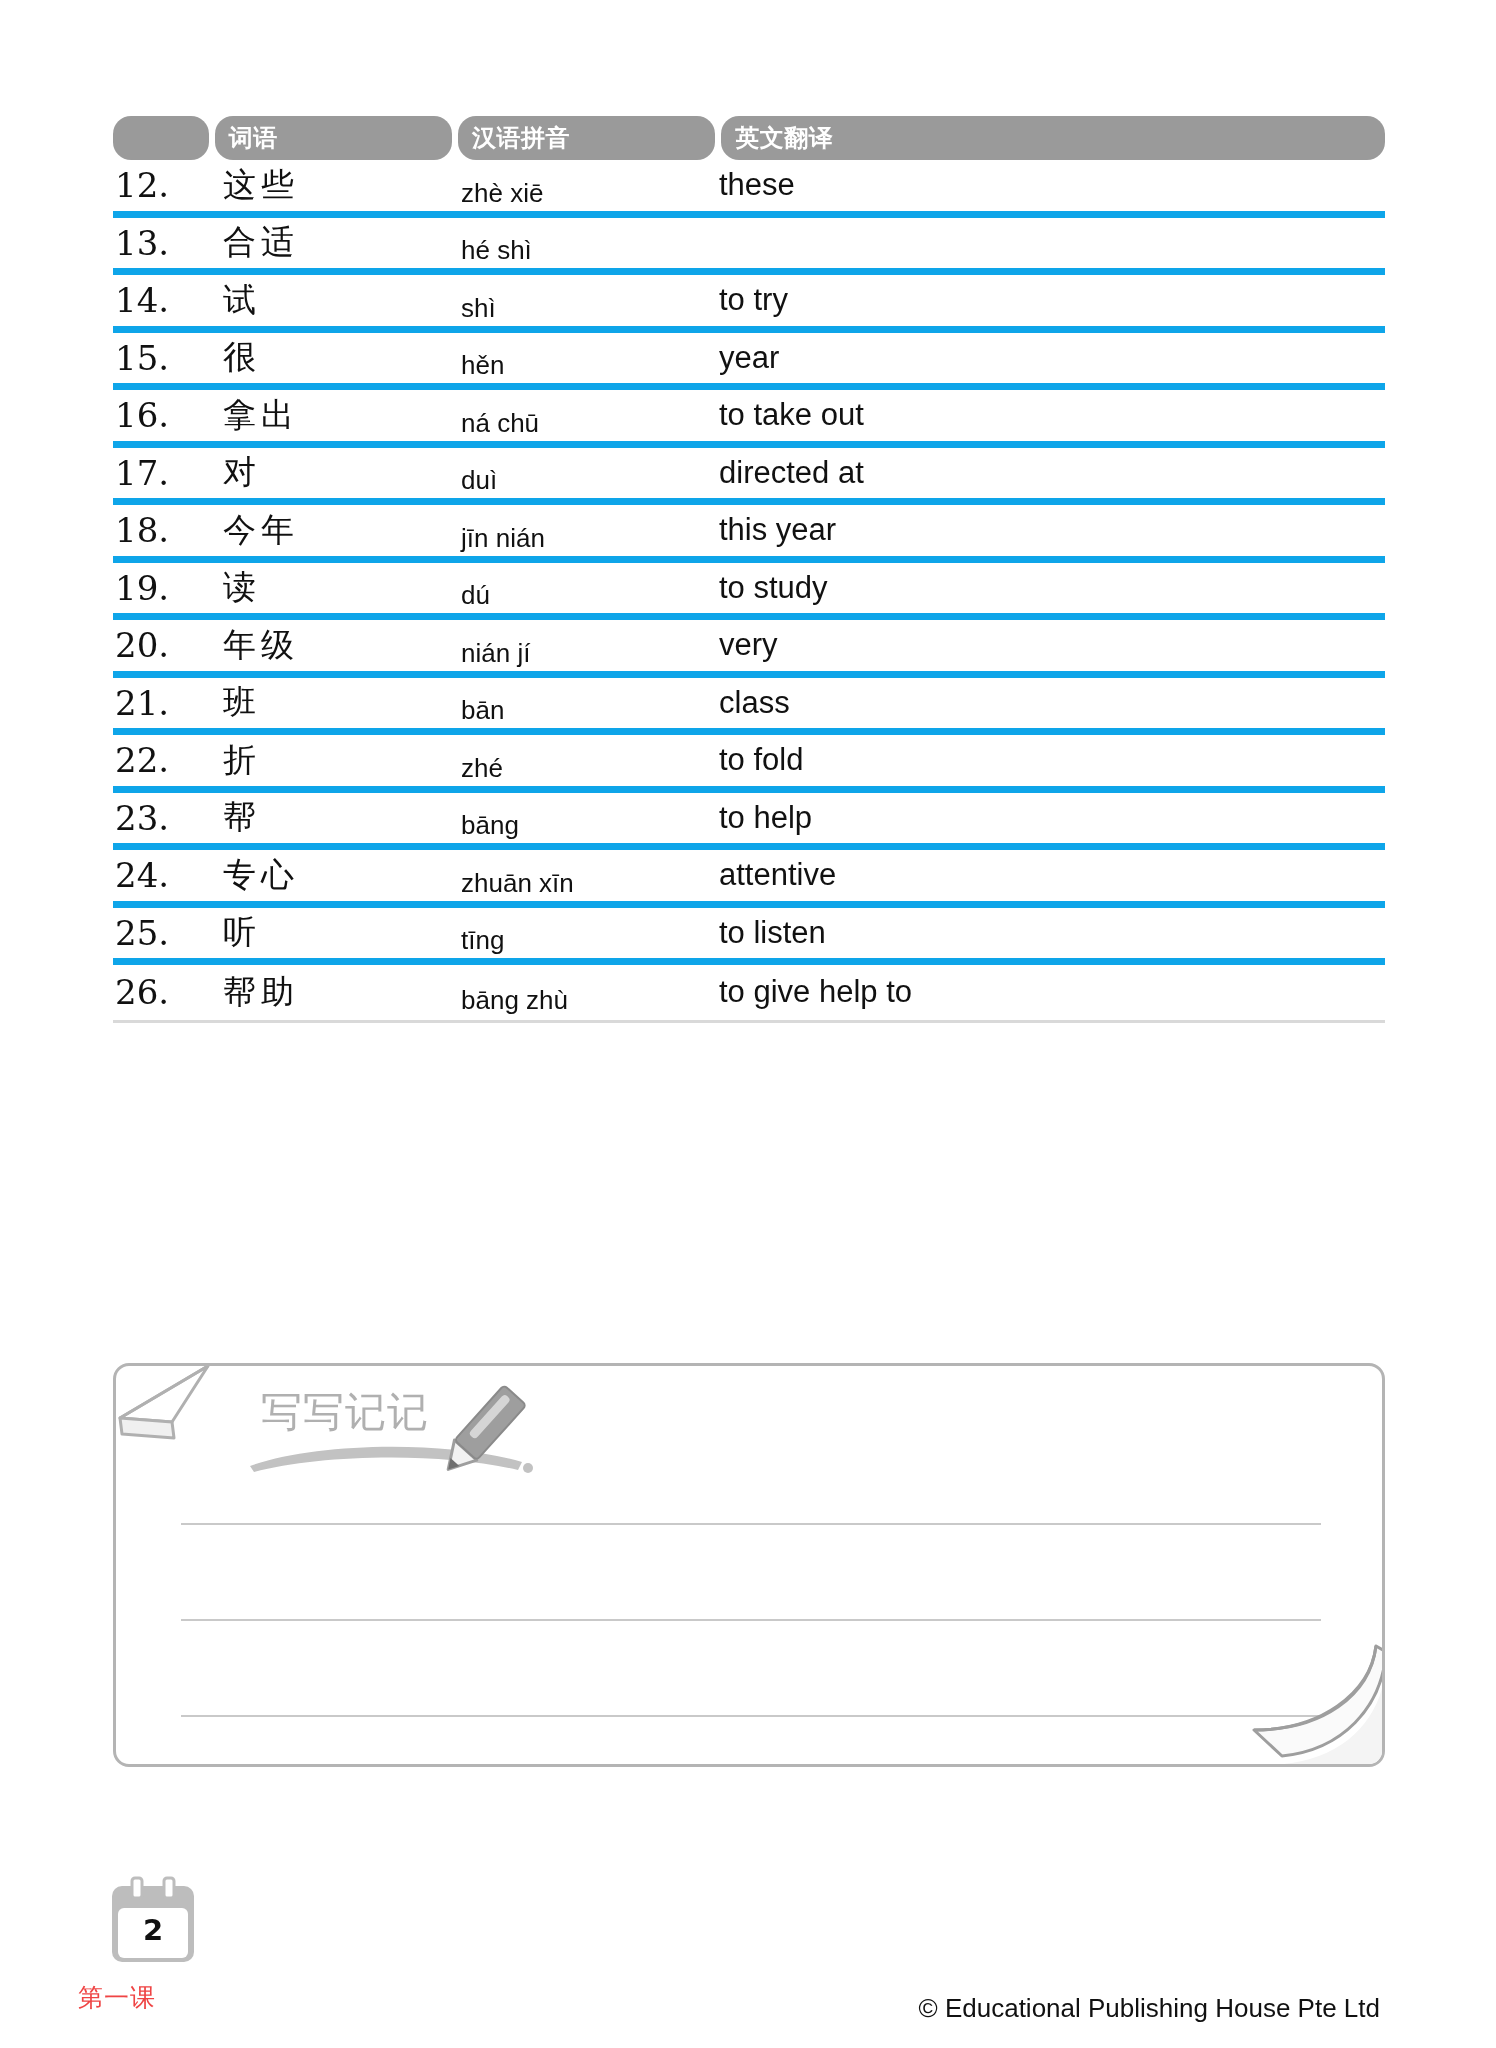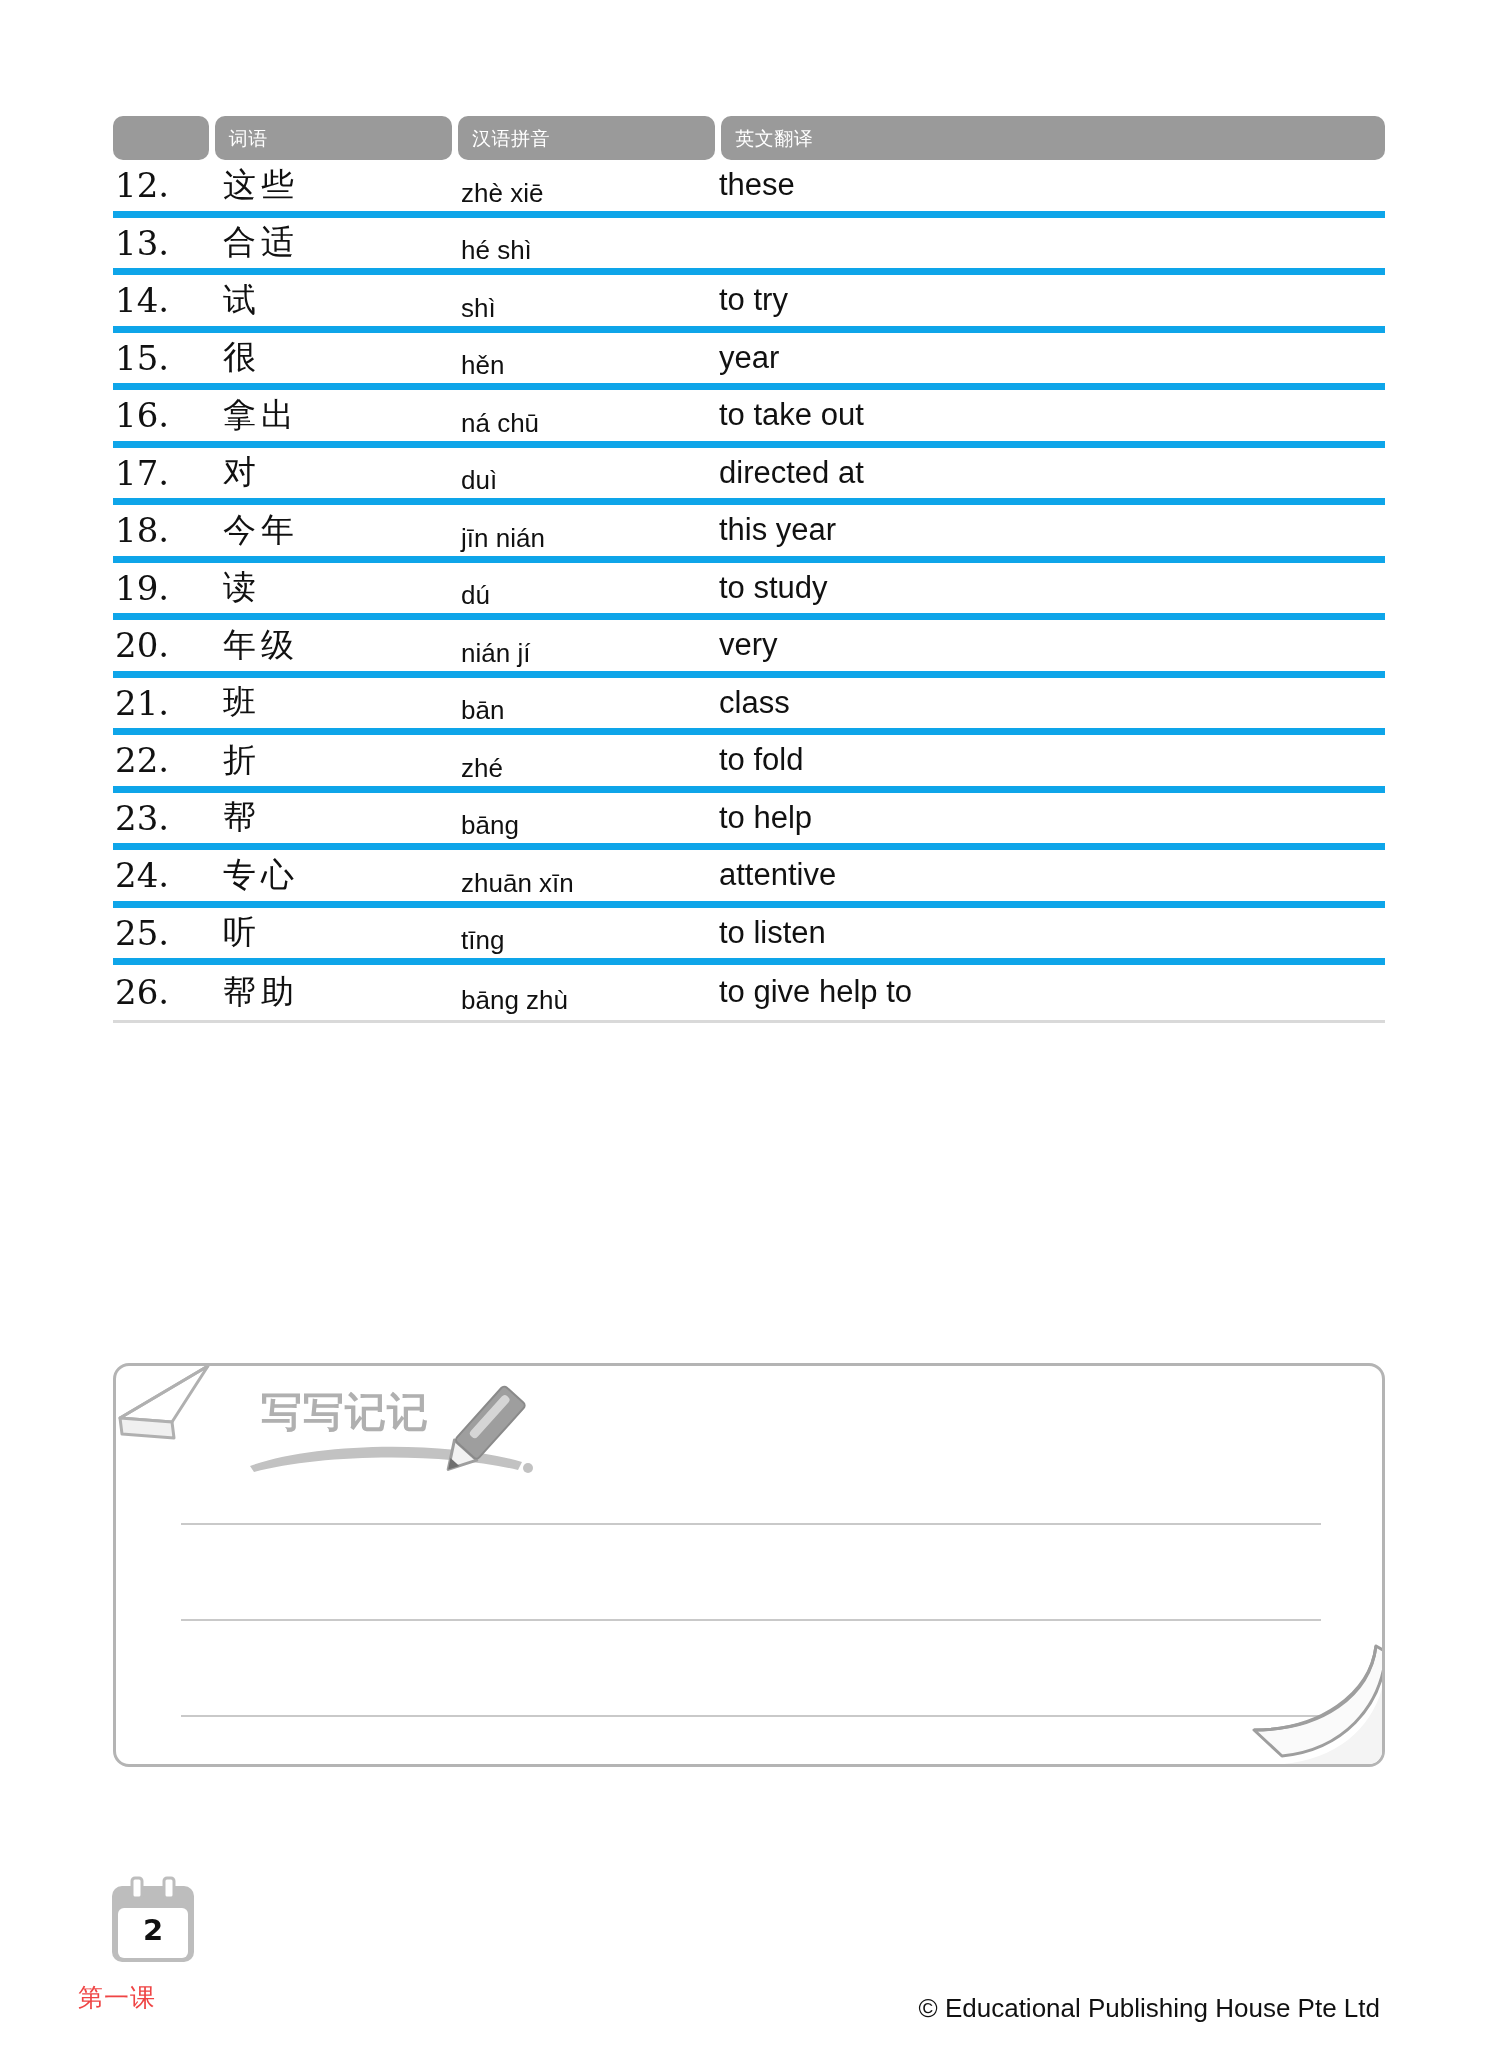--- a/index.html
+++ b/index.html
@@ -32,28 +32,28 @@
   }
 
   .header-row {
     display: flex;
     align-items: stretch;
     height: 44px;
     gap: 6px;
   }
   .hcell {
     background: #9a9a9a;
-    border-radius: 10px;
+    border-radius: 18px;
     display: flex;
     align-items: center;
     padding-left: 14px;
     box-sizing: border-box;
     color: #ffffff;
-    font-size: 19px;
-    font-weight: normal;
+    font-size: 24px;
+    font-weight: bold;
     letter-spacing: 0.5px;
     line-height: 1;
   }
   .hcell-num   { width: 96px; padding-left: 0; }
   .hcell-word  { width: 238px; }
   .hcell-pinyin{ width: 258px; }
   .hcell-eng   { width: 666px; }
 
   .vrow {
     display: flex;
@@ -131,21 +131,21 @@
     width: 130px;
     height: 96px;
     pointer-events: none;
   }
 
   .wb-title {
     position: absolute;
     left: 145px;
     top: 26px;
     font-size: 41px;
-    font-weight: bold;
+    font-weight: normal;
     color: #b0b0b0;
     letter-spacing: 1px;
     line-height: 1;
     font-family: "DejaVu Sans", sans-serif;
     text-align: center;
   }
   .wb-swoosh {
     position: absolute;
     left: 130px;
     top: 72px;

